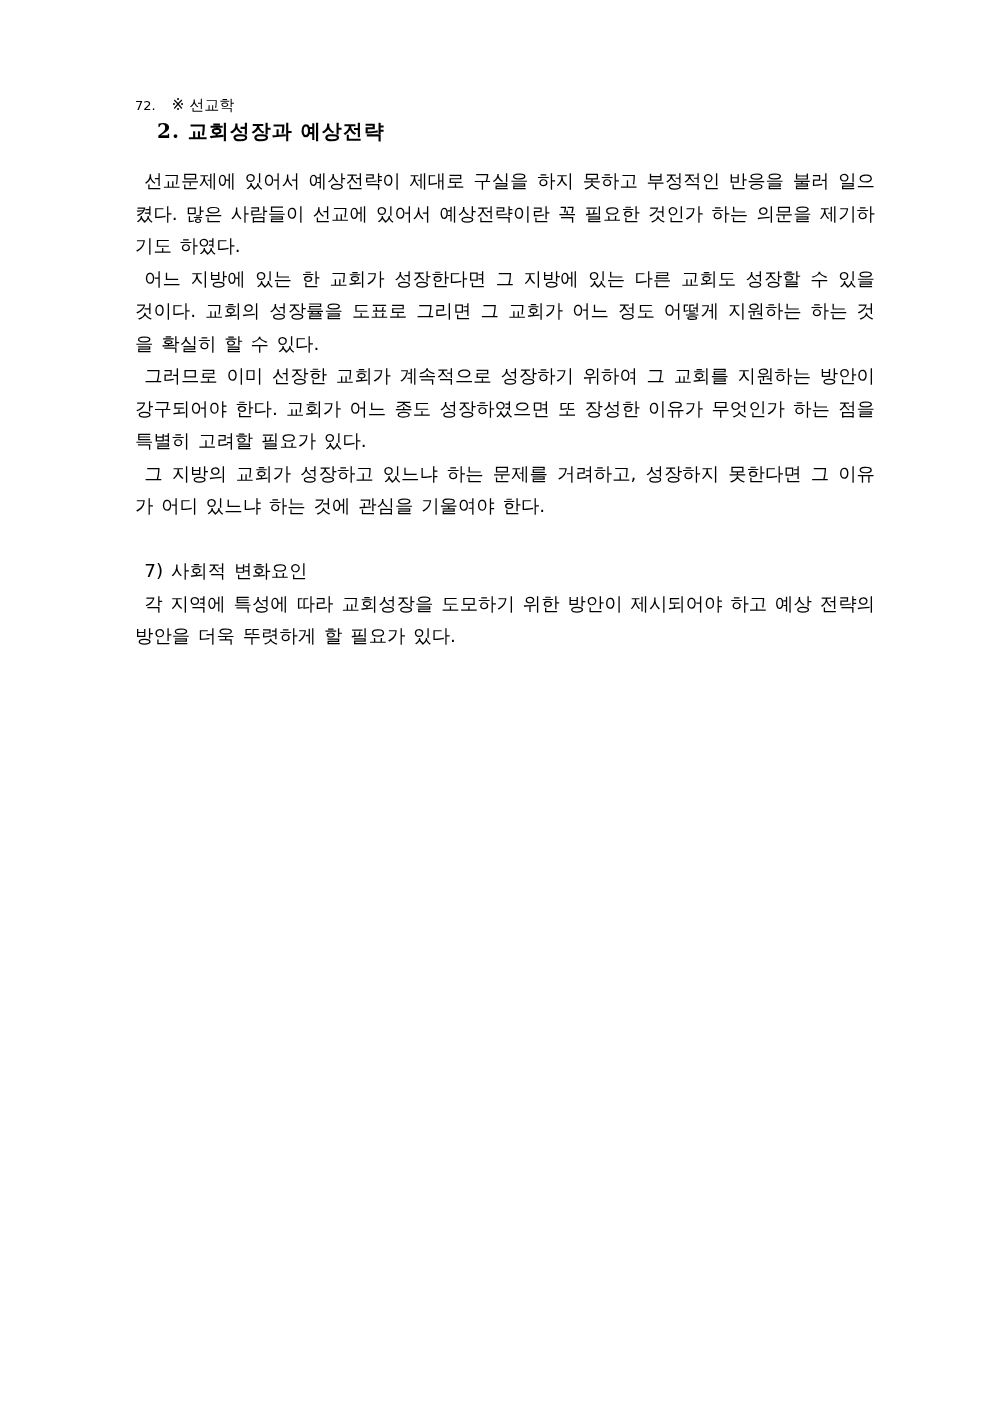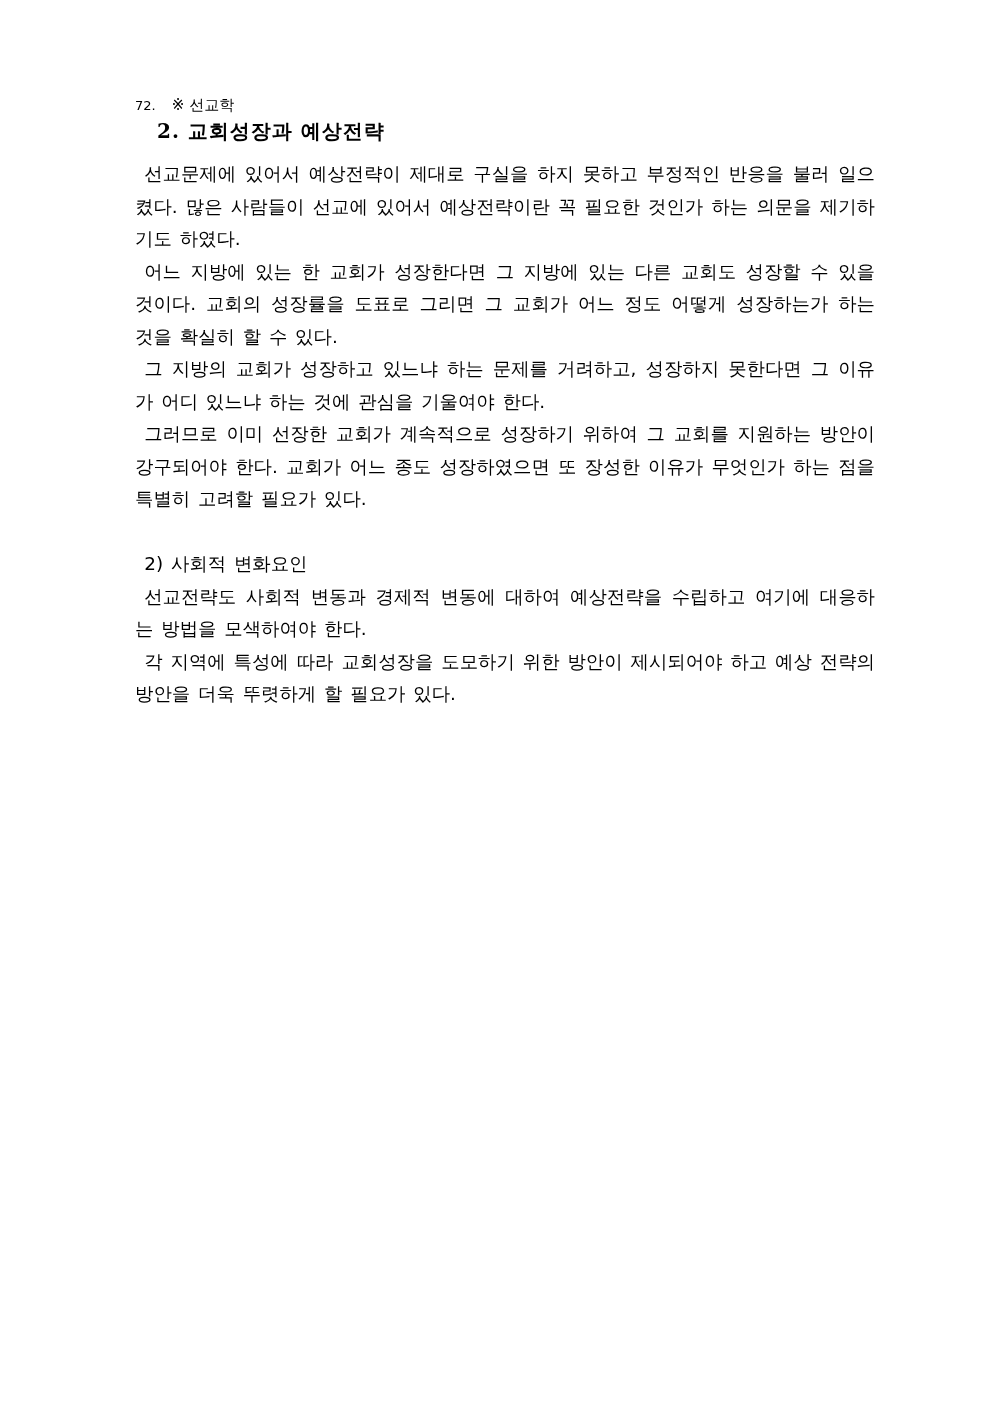--- a/index.html
+++ b/index.html
@@ -37,21 +37,21 @@
     }
     .section-title {
       font-family: "DejaVu Serif", serif;
       font-weight: bold;
       font-size: 20px;
       line-height: 30px;
       margin: 0 0 8px 22px;
       letter-spacing: 1px;
     }
     .body {
-      margin-top: 12px;
+      margin-top: 19px;
       font-size: 18.4px;
       line-height: 32.5px;
       text-align: justify;
     }
     .para {
       margin: 0;
       text-indent: 0.5em;
       text-align: justify;
       text-align-last: left;
       word-spacing: 2px;
@@ -71,22 +71,21 @@
     <span class="mark">※</span>
     <span>선교학</span>
   </div>
 
   <h2 class="section-title">2. 교회성장과 예상전략</h2>
 
   <div class="body">
 
     <p class="para">선교문제에 있어서 예상전략이 제대로 구실을 하지 못하고 부정적인 반응을 불러 일으켰다. 많은 사람들이 선교에 있어서 예상전략이란 꼭 필요한 것인가 하는 의문을 제기하기도 하였다.</p>
 
-    <p class="para">어느 지방에 있는 한 교회가 성장한다면 그 지방에 있는 다른 교회도 성장할 수 있을 것이다. 교회의 성장률을 도표로 그리면 그 교회가 어느 정도 어떻게 성장하는가 하는 것을 확실히 할 수 있다.</p>
+    <p class="para">어느 지방에 있는 한 교회가 성장한다면 그 지방에 있는 다른 교회도 성장할 수 있을 것이다. 교회의 성장률을 도표로 그리면 그 교회가 어느 정도 어떻게 지원하는 하는 것을 확실히 할 수 있다.</p>
+    <p class="para">그러므로 이미 선장한 교회가 계속적으로 성장하기 위하여 그 교회를 지원하는 방안이 강구되어야 한다. 교회가 어느 종도 성장하였으면 또 장성한 이유가 무엇인가 하는 점을 특별히 고려할 필요가 있다.</p>
     <p class="para">그 지방의 교회가 성장하고 있느냐 하는 문제를 거려하고, 성장하지 못한다면 그 이유가 어디 있느냐 하는 것에 관심을 기울여야 한다.</p>
-    <p class="para">그러므로 이미 선장한 교회가 계속적으로 성장하기 위하여 그 교회를 지원하는 방안이 강구되어야 한다. 교회가 어느 종도 성장하였으면 또 장성한 이유가 무엇인가 하는 점을 특별히 고려할 필요가 있다.</p>
 
-    <p class="para subheading">2) 사회적 변화요인</p>
-    <p class="para">선교전략도 사회적 변동과 경제적 변동에 대하여 예상전략을 수립하고 여기에 대응하는 방법을 모색하여야 한다.</p>
+    <p class="para subheading">7) 사회적 변화요인</p>
     <p class="para">각 지역에 특성에 따라 교회성장을 도모하기 위한 방안이 제시되어야 하고 예상 전략의 방안을 더욱 뚜렷하게 할 필요가 있다.</p>
 
   </div>
 </div>
 
 </body></html>

